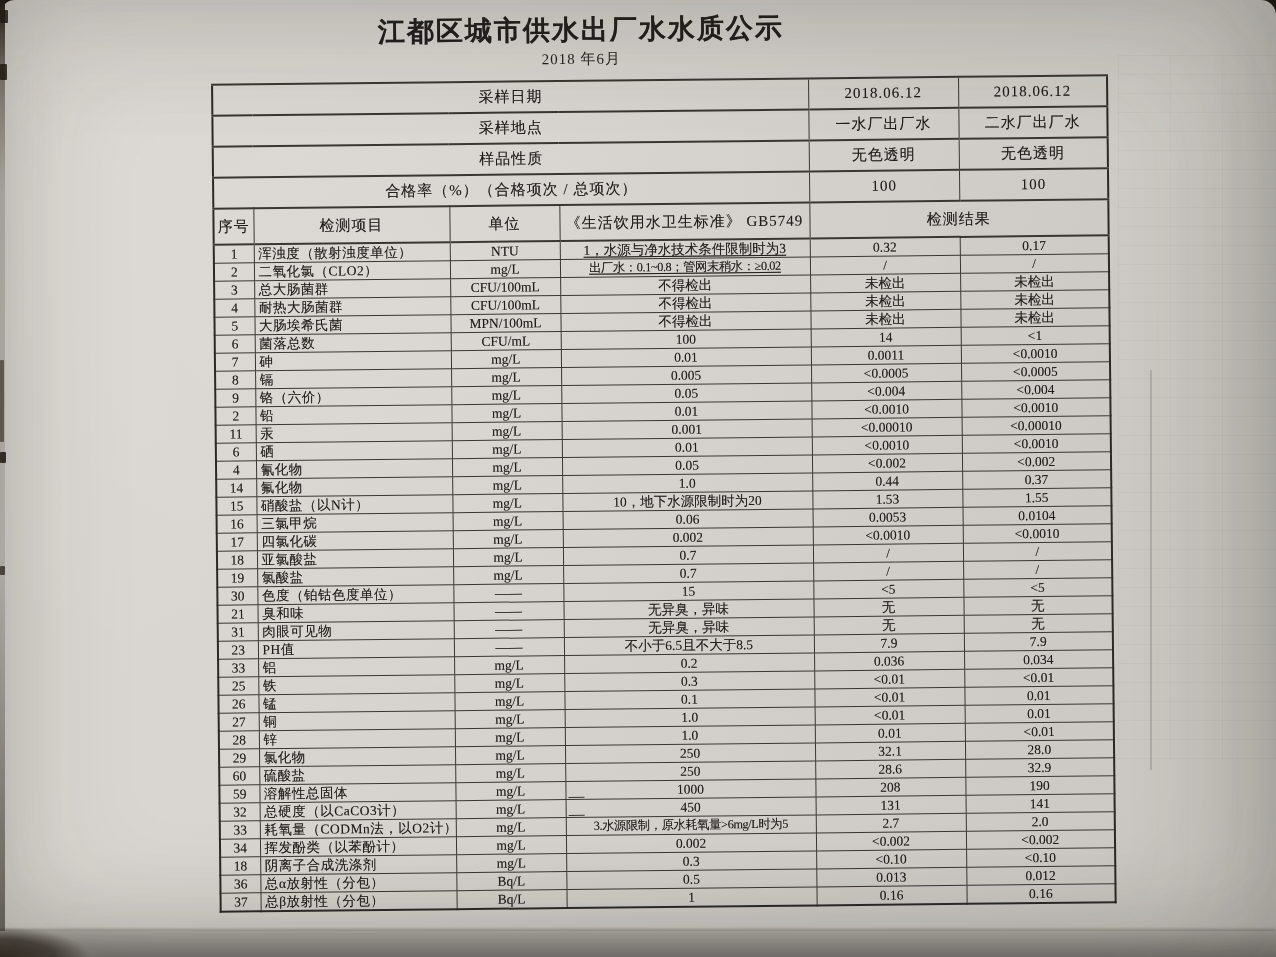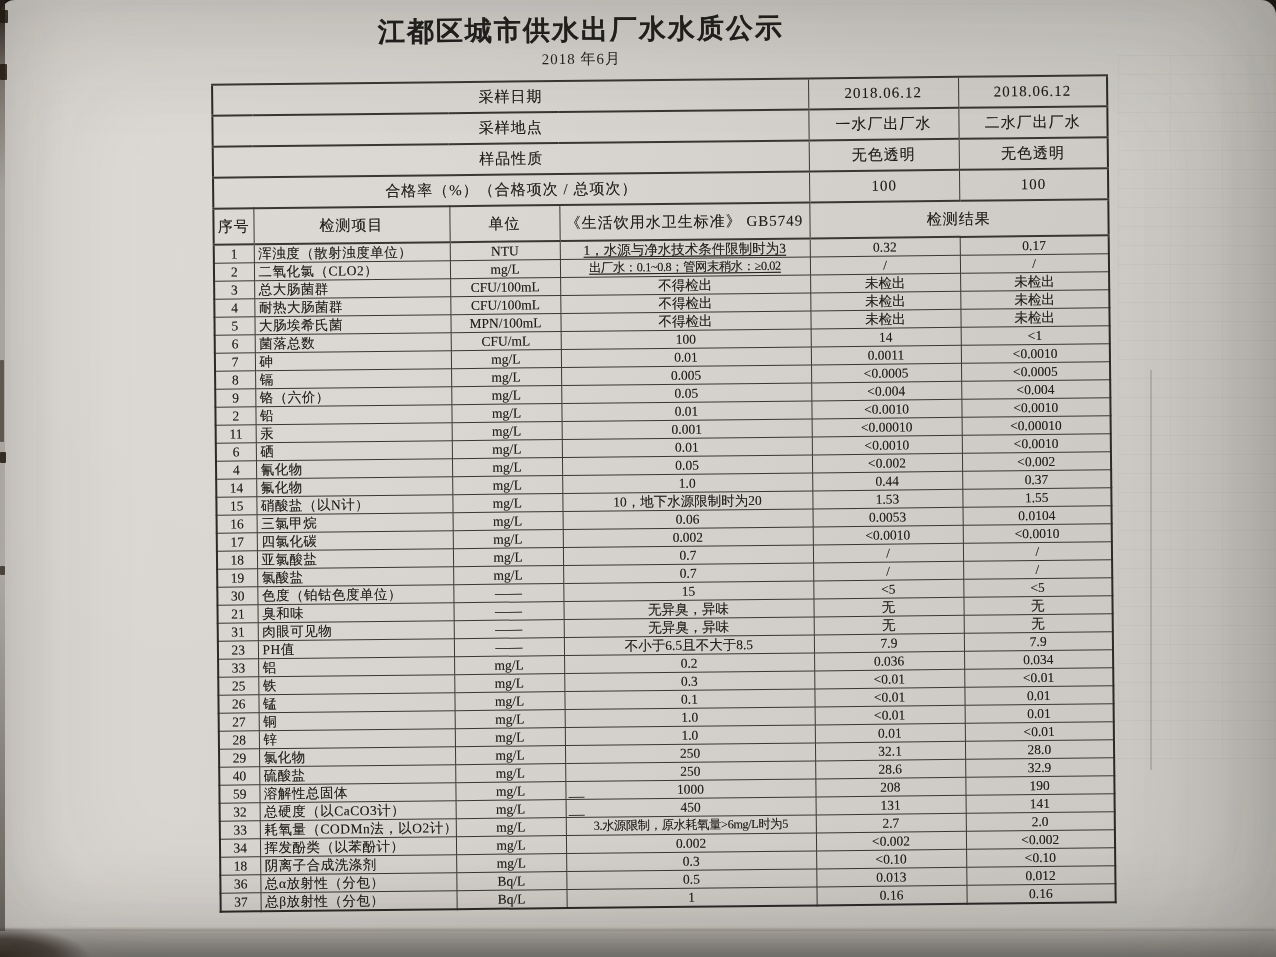--- a/index.html
+++ b/index.html
@@ -378,21 +378,21 @@
           </tr>
           <tr class="data-row">
             <td>29</td>
             <td class="item">氯化物</td>
             <td>mg/L</td>
             <td class="std">250</td>
             <td>32.1</td>
             <td>28.0</td>
           </tr>
           <tr class="data-row">
-            <td>40</td>
+            <td>60</td>
             <td class="item">硫酸盐</td>
             <td>mg/L</td>
             <td class="std">250</td>
             <td>28.6</td>
             <td>32.9</td>
           </tr>
           <tr class="data-row">
             <td>59</td>
             <td class="item">溶解性总固体</td>
             <td>mg/L</td>

